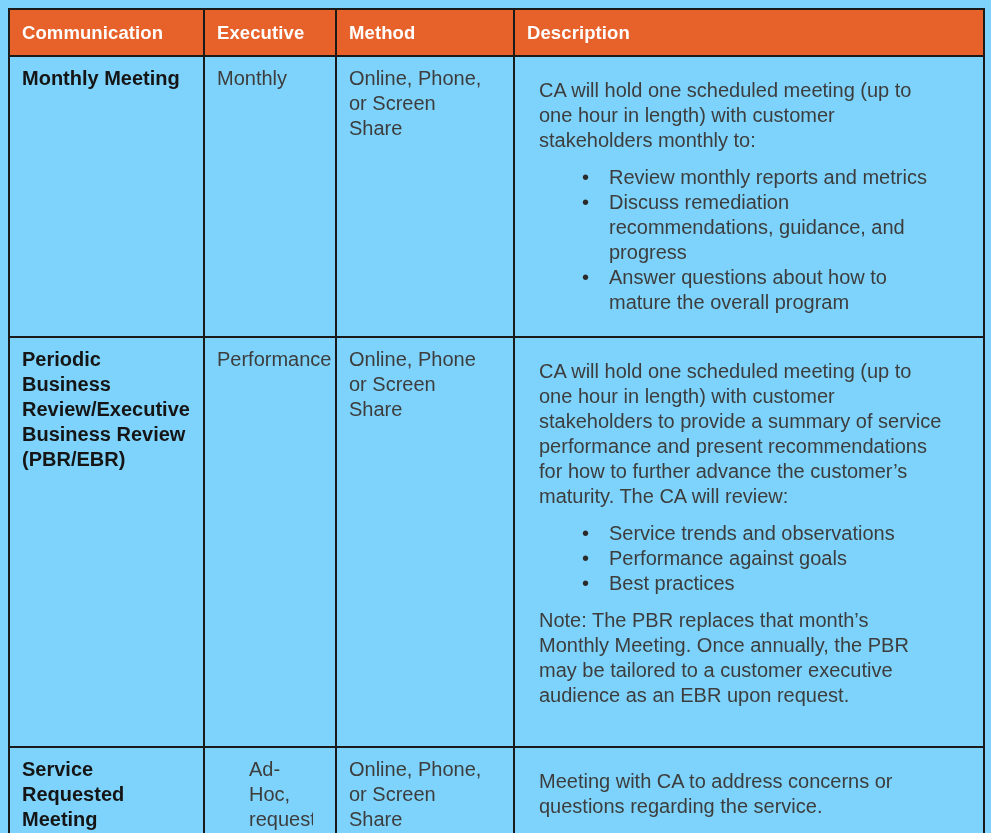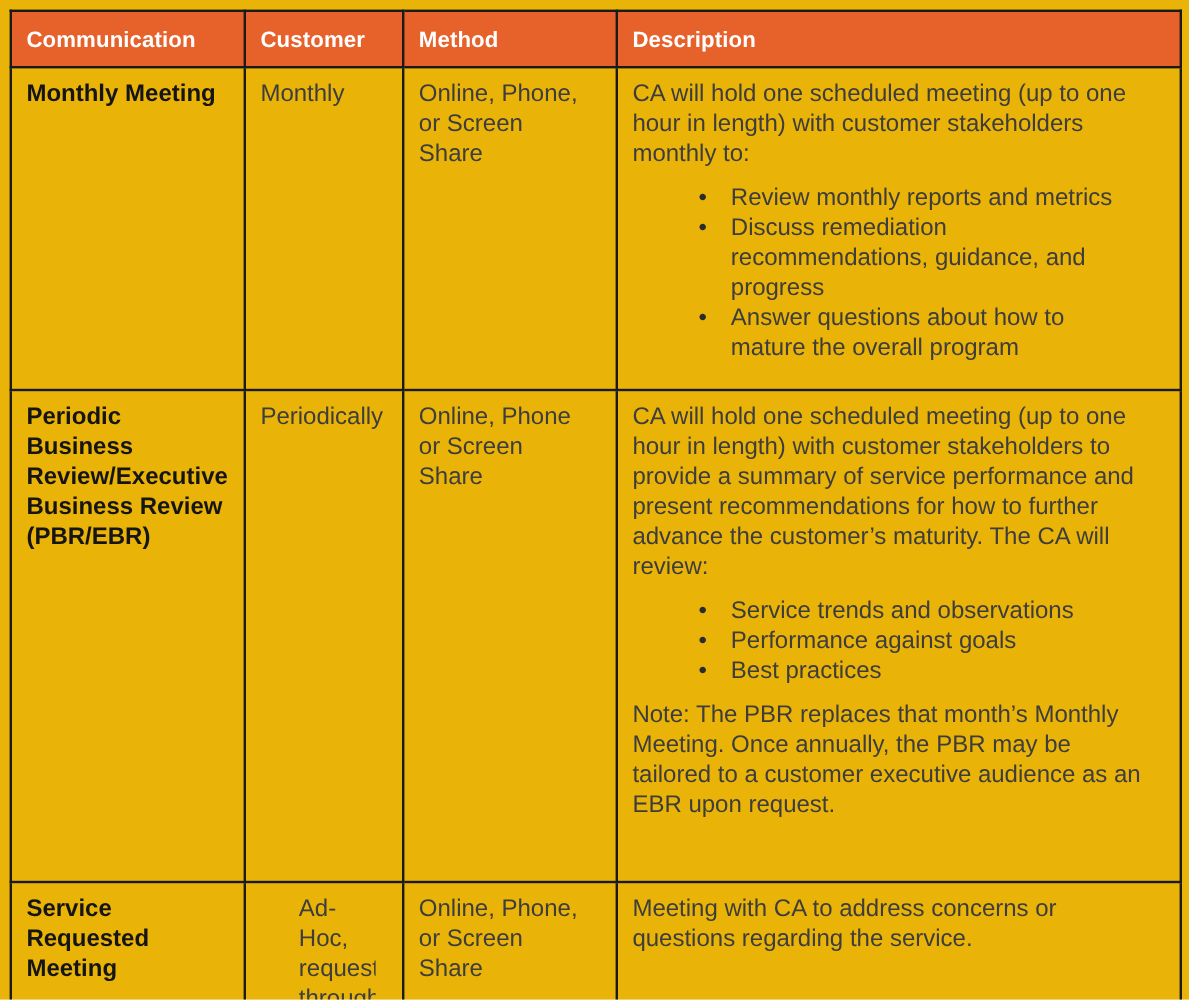--- a/index.html
+++ b/index.html
@@ -6,21 +6,21 @@
     margin: 0;
     padding: 0;
     background: #ffffff;
     width: 991px;
   }
   .page {
     width: 991px;
     height: 833px;
     box-sizing: border-box;
     padding: 8px 8px 10px 8px;
-    background: #eab308;
+    background: #7dd3fc;
     font-family: "Liberation Sans", "DejaVu Sans", sans-serif;
   }
   table.comm-table {
     border-collapse: collapse;
     table-layout: fixed;
     width: 975px;
   }
   col.c1 { width: 195px; }
   col.c2 { width: 132px; }
   col.c3 { width: 178px; }
@@ -61,21 +61,21 @@
   tr.r1 { height: 235px; }
   tr.r2 { height: 410px; }
   tr.r3 { height: 170px; }
 
   .clip-6lines {
     max-height: 150px;
     overflow: hidden;
     margin-left: 32px;
   }
 
-  td p { margin: 0; }
+  td p { margin: 12px; }
   ul.bullets {
     margin: 12px;
     padding: 0 0 0 70px;
     list-style: none;
   }
   ul.bullets li { position: relative; }
   ul.bullets li::before {
     content: "\2022";
     position: absolute;
     left: -27px;
@@ -90,42 +90,42 @@
   <table class="comm-table">
     <colgroup>
       <col class="c1">
         <col class="c2">
         <col class="c3">
         <col class="c4">
     </colgroup>
     <thead>
       <tr>
         <th>Communication</th>
-        <th>Customer</th>
+        <th>Executive</th>
         <th>Method</th>
         <th>Description</th>
       </tr>
     </thead>
     <tbody>
       <tr class="r1">
         <td class="comm">Monthly Meeting</td>
         <td class="freq">Monthly</td>
         <td class="meth">Online, Phone, or Screen Share</td>
         <td class="desc">
           <p>CA will hold one scheduled meeting (up to one hour in length) with customer stakeholders monthly to:</p>
           <ul class="bullets">
             <li>Review monthly reports and metrics</li>
             <li>Discuss remediation recommendations, guidance, and progress</li>
             <li>Answer questions about how to mature the overall program</li>
           </ul>
         </td>
       </tr>
       <tr class="r2">
         <td class="comm">Periodic Business Review/Executive Business Review (PBR/EBR)</td>
-        <td class="freq">Periodically</td>
+        <td class="freq">Performance</td>
         <td class="meth">Online, Phone or Screen Share</td>
         <td class="desc">
           <p>CA will hold one scheduled meeting (up to one hour in length) with customer stakeholders to provide a summary of service performance and present recommendations for how to further advance the customer’s maturity. The CA will review:</p>
           <ul class="bullets">
             <li>Service trends and observations</li>
             <li>Performance against goals</li>
             <li>Best practices</li>
           </ul>
           <p>Note:  The PBR replaces that month’s Monthly Meeting. Once annually, the PBR may be tailored to a customer executive audience as an EBR upon request.</p>
         </td>

